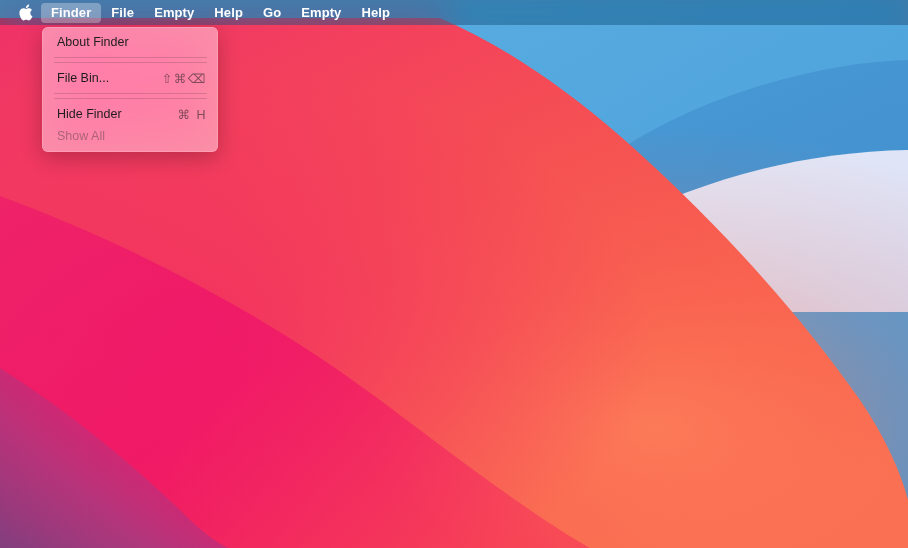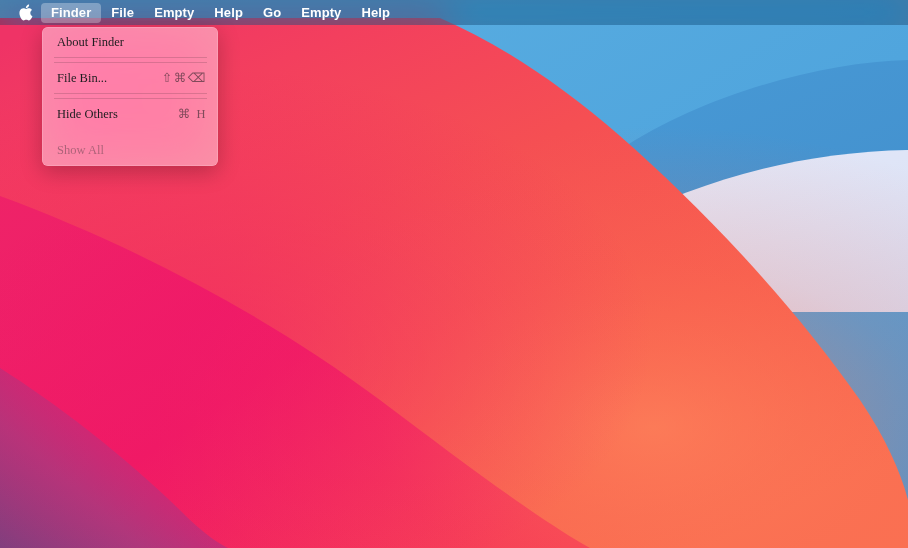--- a/index.html
+++ b/index.html
@@ -61,33 +61,32 @@
     left:42px; top:27px;
     width:176px;
     padding:4px 0 5px 0;
     border-radius:6px;
     background:rgba(255,255,255,0.46);
     backdrop-filter:saturate(190%) blur(26px);
     -webkit-backdrop-filter:saturate(190%) blur(26px);
     box-shadow:0 6px 22px rgba(0,0,0,0.24), 0 0 0 0.5px rgba(255,255,255,0.32) inset;
     z-index:60;
     overflow:hidden;
-    font-family:Liberation Serif, serif;
   }
   .menu-row {
     position:relative;
     display:flex; align-items:center;
     height:22px;
     padding:0 11px 0 15px;
     font-size:12.5px;
     color:#1d1d1f;
     white-space:nowrap;
     cursor:default;
   }
-  .menu-row.disabled { color:rgba(60,50,55,0.42);margin-top:14px; }
+  .menu-row.disabled { color:rgba(60,50,55,0.42); }
   .menu-label { flex:0 0 auto; }
   .menu-spacer { flex:1 1 auto; min-width:10px; }
   .menu-shortcut {
     flex:0 0 auto;
     font-size:12.5px;
     color:rgba(45,35,40,0.60);
     letter-spacing:1.5px;
     text-align:right;
   }
   .menu-chevron {
@@ -228,21 +227,21 @@
       <span class="menu-spacer"></span>
       <span class="menu-shortcut">⇧⌘⌫</span>
     </div>
 
     <div class="menu-sep"></div>
 
 
     <div class="menu-sep"></div>
 
     <div class="menu-row">
-      <span class="menu-label">Hide Others</span>
+      <span class="menu-label">Hide Finder</span>
       <span class="menu-spacer"></span>
       <span class="menu-shortcut">⌘ H</span>
     </div>
 
 
     <div class="menu-row disabled">
       <span class="menu-label">Show All</span>
     </div>
 
   </div>

